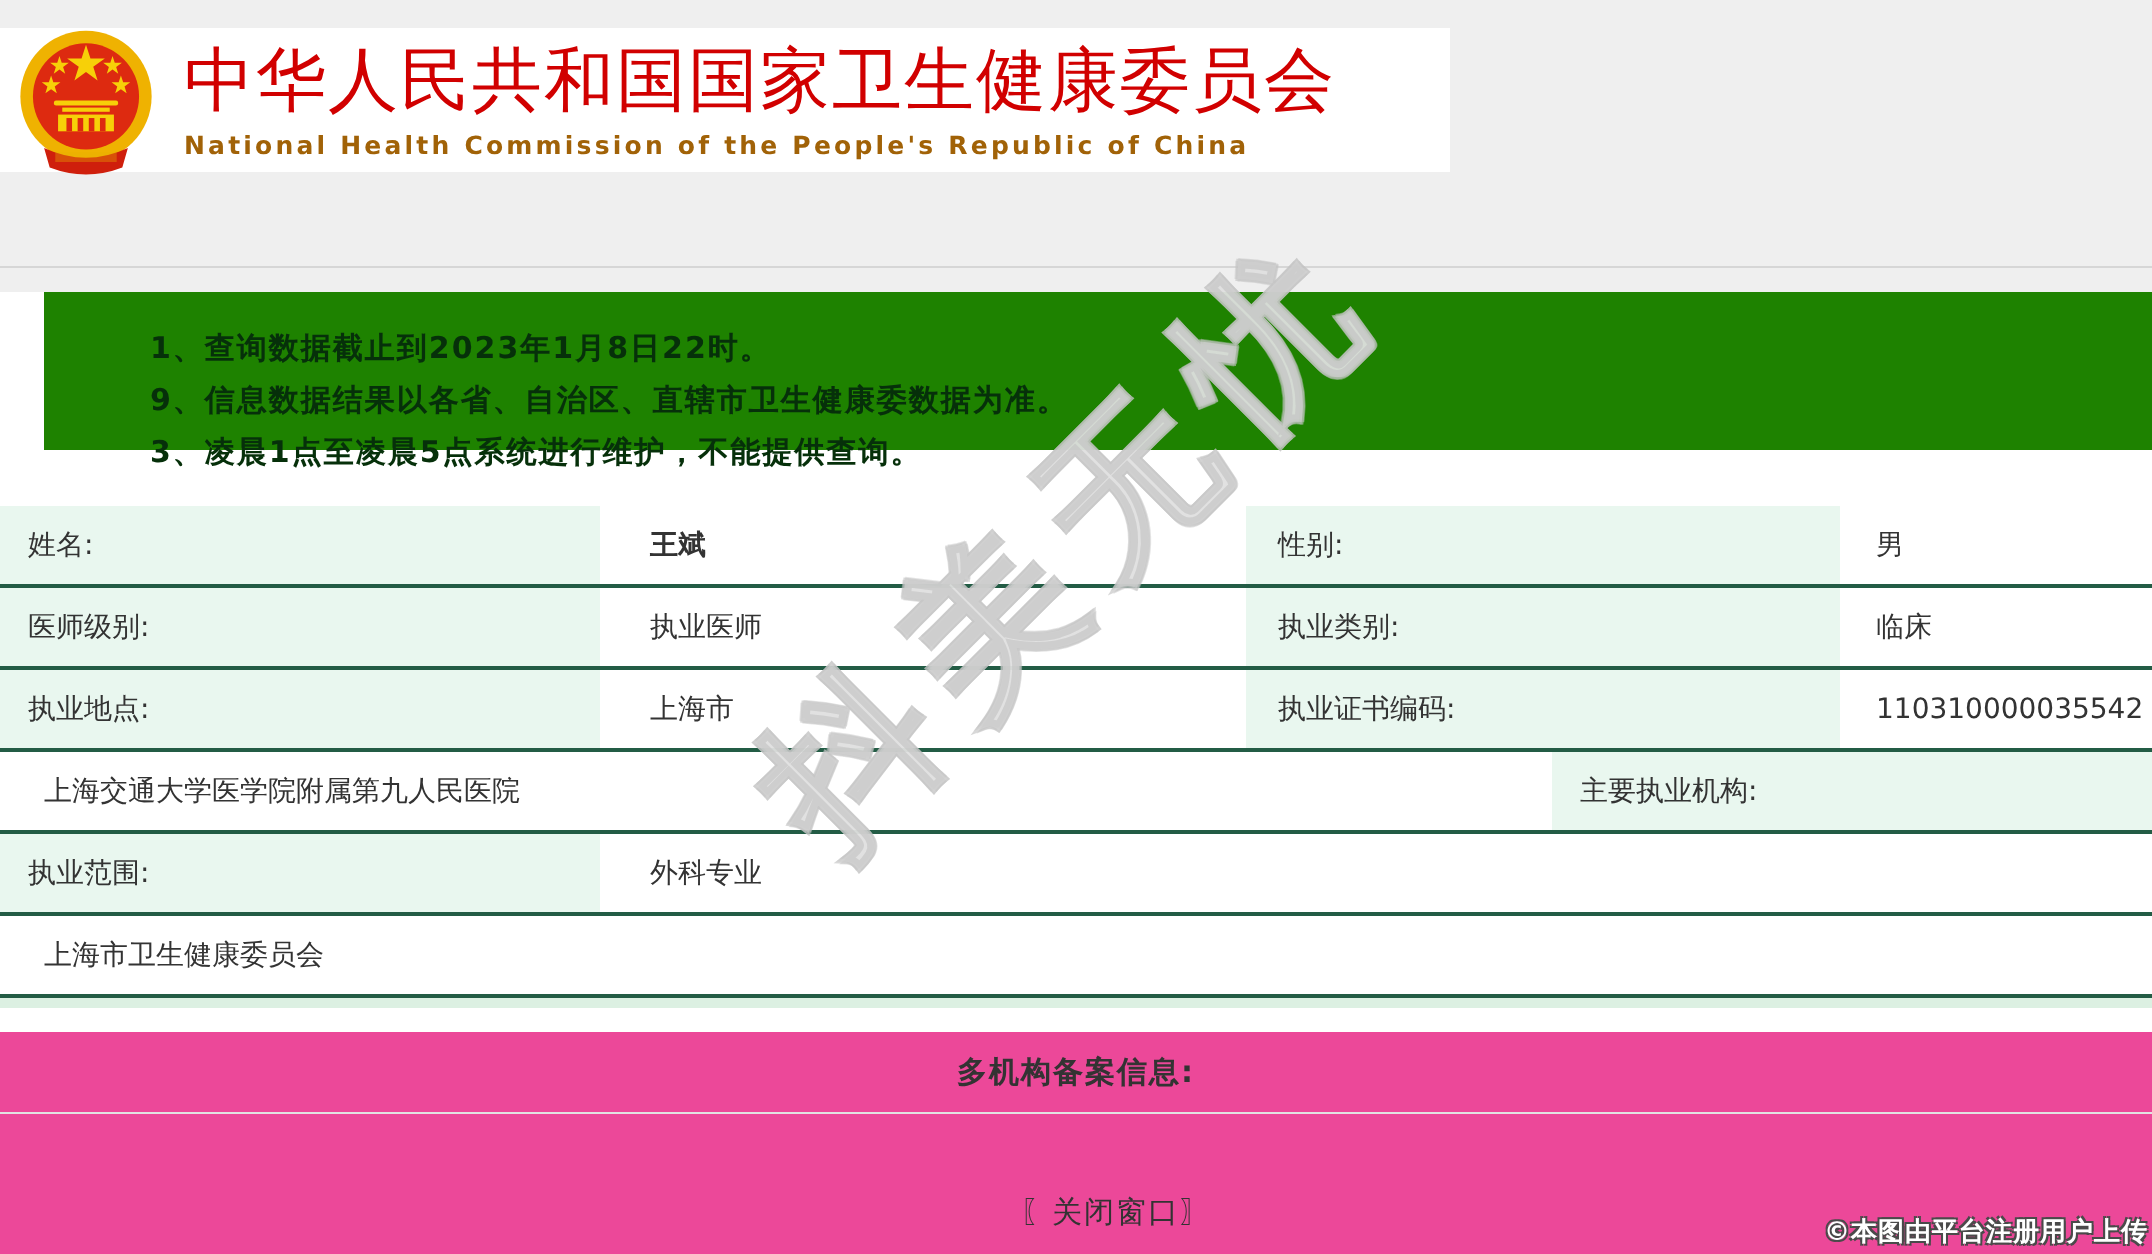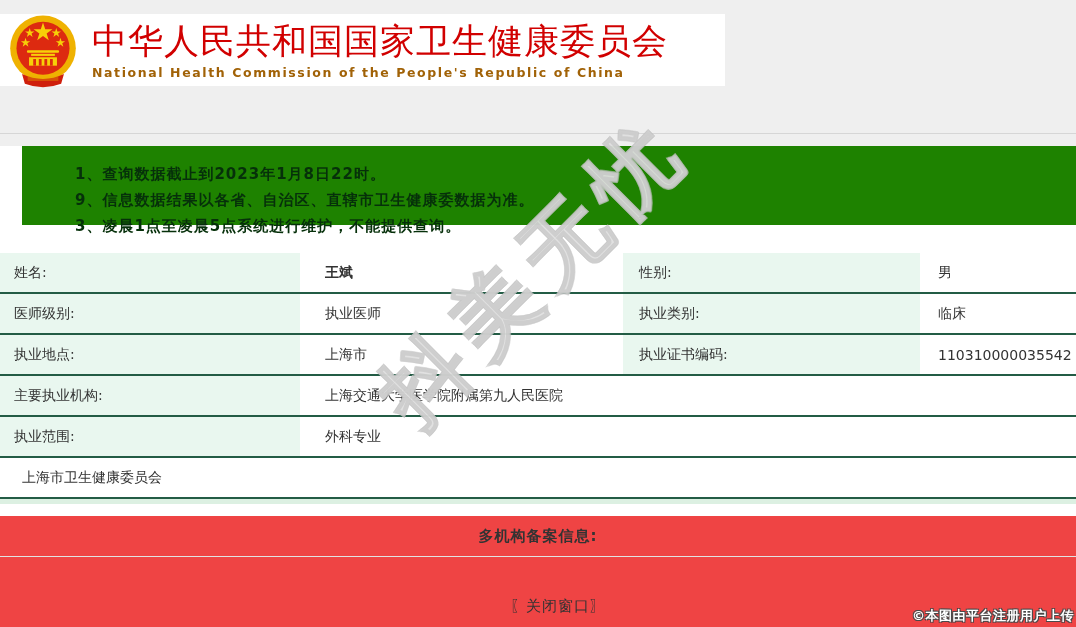--- a/index.html
+++ b/index.html
@@ -47,21 +47,21 @@
   .lbl  { background:#e9f7ef; }
   .c1 { width:300px; padding-left:14px; }
   .v1 { width:317px; padding-left:22px; }
   .l2 { width:297px; padding-left:16px; }
   .v2 { flex:1; padding-left:15px; }
   .vwide { flex:1; padding-left:22px; }
   .bold { font-weight:bold; }
   .green-strip { height:5px; background:#dcf0e2; }
 
   
-  .footer { position:absolute; top:516px; left:0; right:0; bottom:0; background:#ef4444; }
+  .footer { position:absolute; top:516px; left:0; right:0; bottom:0; background:#ec4899; }
   .multi-org {
     text-align:center; font-weight:bold; font-size:15px; color:#333;
     padding-top:11px; letter-spacing:1px;
   }
   .fdiv { margin-top:10px; height:1px; background:#e2e2e2; }
   .close-link {
     position:absolute; top:81px; left:0; width:100%;
     text-align:center; font-size:15px; color:#333;
     cursor:pointer; text-decoration:none; letter-spacing:1px;padding-left:40px;
   }
@@ -138,22 +138,22 @@
       <div class="cell lbl l2">执业类别:</div>
       <div class="cell v2">临床</div>
     </div>
     <div class="trow">
       <div class="cell lbl c1">执业地点:</div>
       <div class="cell v1">上海市</div>
       <div class="cell lbl l2">执业证书编码:</div>
       <div class="cell v2">110310000035542</div>
     </div>
     <div class="trow">
+      <div class="cell vwide">上海交通大学医学院附属第九人民医院</div>
       <div class="cell lbl c1">主要执业机构:</div>
-      <div class="cell vwide">上海交通大学医学院附属第九人民医院</div>
     </div>
     <div class="trow">
       <div class="cell lbl c1">执业范围:</div>
       <div class="cell vwide">外科专业</div>
     </div>
     <div class="trow">
       <div class="cell vwide">上海市卫生健康委员会</div>
     </div>
     <div class="green-strip"></div>
   </div>

